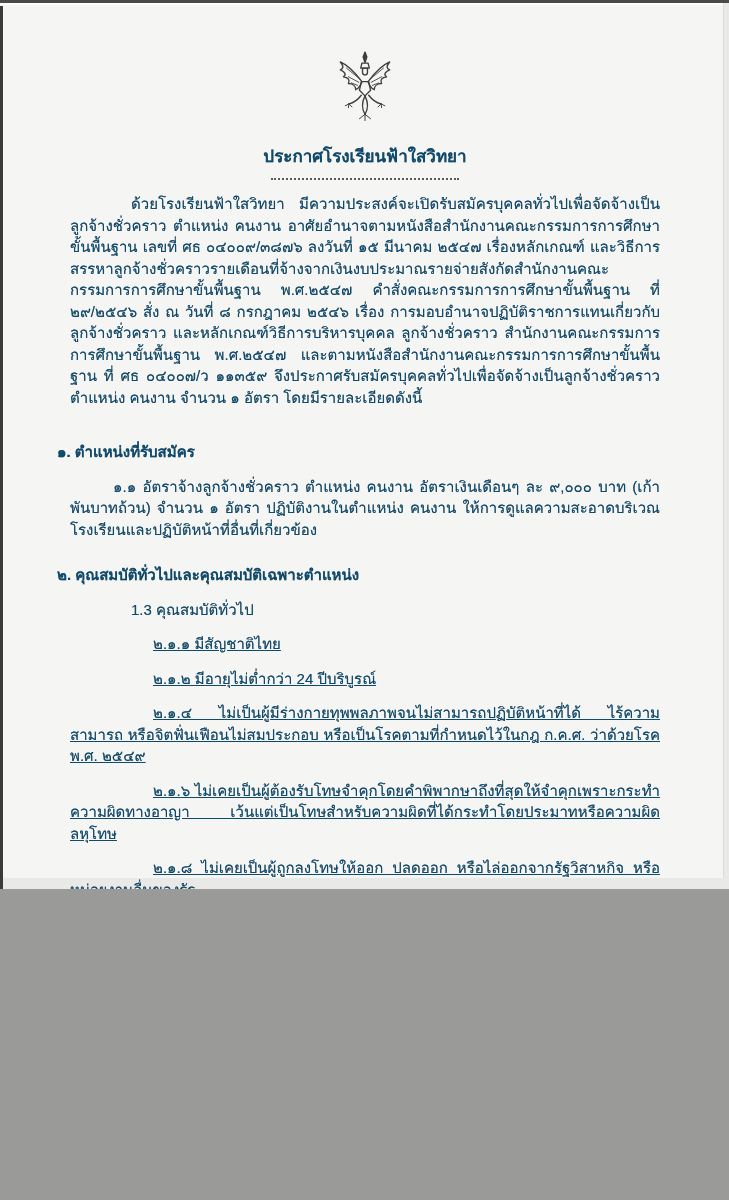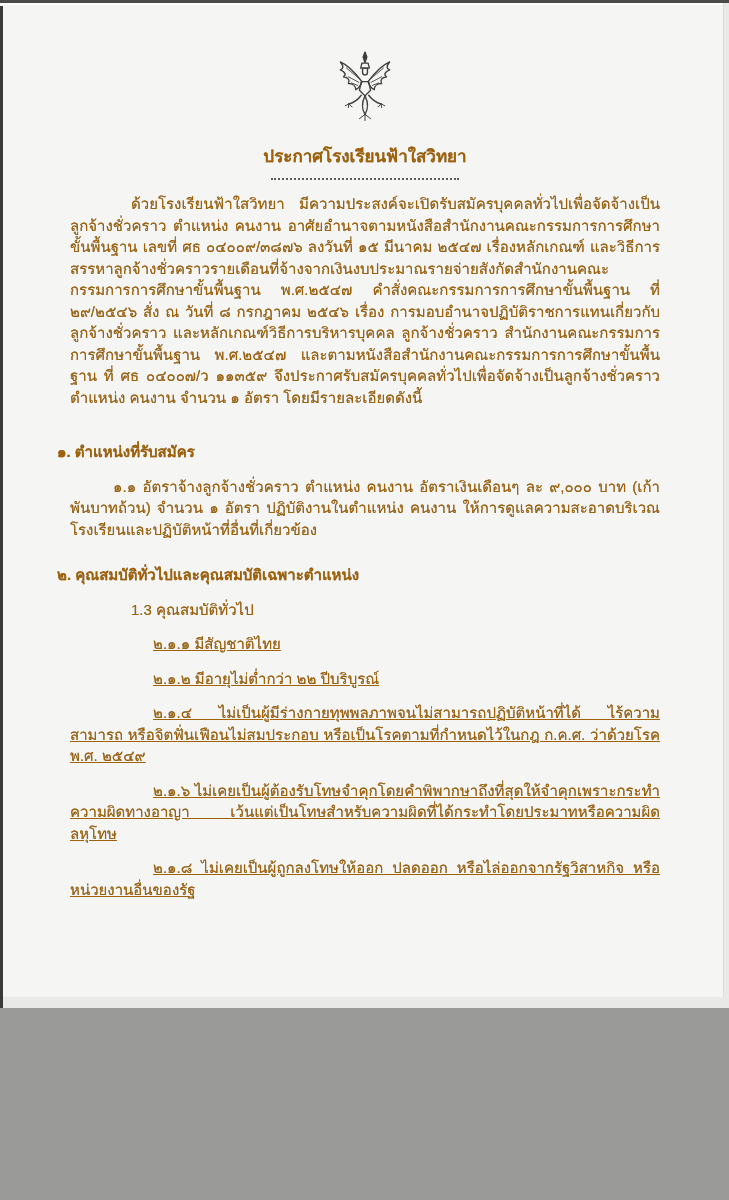--- a/index.html
+++ b/index.html
@@ -4,25 +4,25 @@
 <style>
   html, body {
     margin: 0;
     padding: 0;
     background: #9a9a98;
     font-family: "Liberation Sans", "DejaVu Sans", sans-serif;
   }
   .scan {
     position: relative;
     width: 729px;
-    height: 1008px;
+    height: 889px;
     margin: 0 auto;
     background: #f5f5f3;
     overflow: hidden;
-    color: #a16207;
+    color: #0c4a6e;
   }
   
   .edge-top    { position:absolute; top:0; left:0; right:0; height:3px; background:#4a4a48; }
   .edge-top::after { content:""; position:absolute; top:3px; left:0; right:0; height:2px; background:#fdfdfc; }
   .edge-left   { position:absolute; top:6px; left:0; bottom:0; width:3px; background:#3a3a38; }
   .edge-right  { position:absolute; top:3px; right:0; bottom:0; width:5px; background:#e9e9e7; border-left:1px solid #dcdcda; }
   .edge-bottom { position:absolute; bottom:0; left:3px; right:0; height:11px; background:#e9e9e7; }
   .pencil-mark-1 {
     position:absolute; left:62px; top:1128px; width:2px; height:34px;
     background:rgba(70,70,70,.14); transform:rotate(24deg); border-radius:2px;
@@ -125,19 +125,19 @@
     <div class="divider-line"></div>
 
     <p class="para indent-intro">ด้วยโรงเรียนฟ้าใสวิทยา มีความประสงค์จะเปิดรับสมัครบุคคลทั่วไปเพื่อจัดจ้างเป็นลูกจ้างชั่วคราว ตำแหน่ง คนงาน  อาศัยอำนาจตามหนังสือสำนักงานคณะกรรมการการศึกษาขั้นพื้นฐาน เลขที่ ศธ  ๐๔๐๐๙/๓๘๗๖ ลงวันที่ ๑๕ มีนาคม ๒๕๔๗ เรื่องหลักเกณฑ์ และวิธีการสรรหาลูกจ้างชั่วคราวรายเดือนที่จ้างจากเงินงบประมาณรายจ่ายสังกัดสำนักงานคณะกรรมการการศึกษาขั้นพื้นฐาน พ.ศ.๒๕๔๗  คำสั่งคณะกรรมการการศึกษาขั้นพื้นฐาน ที่ ๒๙/๒๕๔๖ สั่ง ณ วันที่ ๘ กรกฎาคม ๒๕๔๖ เรื่อง การมอบอำนาจปฏิบัติราชการแทนเกี่ยวกับลูกจ้างชั่วคราว และหลักเกณฑ์วิธีการบริหารบุคคล ลูกจ้างชั่วคราว สำนักงานคณะกรรมการการศึกษาขั้นพื้นฐาน พ.ศ.๒๕๔๗ และตามหนังสือสำนักงานคณะกรรมการการศึกษาขั้นพื้นฐาน ที่ ศธ ๐๔๐๐๗/ว ๑๑๓๕๙   จึงประกาศรับสมัครบุคคลทั่วไปเพื่อจัดจ้างเป็นลูกจ้างชั่วคราว ตำแหน่ง คนงาน  จำนวน  ๑  อัตรา โดยมีรายละเอียดดังนี้</p>
 
     <p class="heading gap-lg">๑. ตำแหน่งที่รับสมัคร</p>
     <p class="para indent-item11">๑.๑    อัตราจ้างลูกจ้างชั่วคราว ตำแหน่ง คนงาน อัตราเงินเดือนๆ ละ ๙,๐๐๐ บาท (เก้าพันบาทถ้วน) จำนวน  ๑ อัตรา  ปฏิบัติงานในตำแหน่ง คนงาน ให้การดูแลความสะอาดบริเวณโรงเรียนและปฏิบัติหน้าที่อื่นที่เกี่ยวข้อง</p>
 
     <p class="heading gap-md">๒. คุณสมบัติทั่วไปและคุณสมบัติเฉพาะตำแหน่ง</p>
     <p class="para indent-sub21">1.3  คุณสมบัติทั่วไป</p>
     <p class="para indent-subitem">๒.๑.๑ มีสัญชาติไทย</p>
-    <p class="para indent-subitem">๒.๑.๒ มีอายุไม่ต่ำกว่า ๒๒ ปีบริบูรณ์</p>
+    <p class="para indent-subitem">๒.๑.๒ มีอายุไม่ต่ำกว่า 24 ปีบริบูรณ์</p>
     <p class="para indent-subitem">๒.๑.๔ ไม่เป็นผู้มีร่างกายทุพพลภาพจนไม่สามารถปฏิบัติหน้าที่ได้ ไร้ความสามารถ หรือจิตฟั่นเฟือนไม่สมประกอบ หรือเป็นโรคตามที่กำหนดไว้ในกฎ ก.ค.ศ. ว่าด้วยโรค พ.ศ. ๒๕๔๙</p>
     <p class="para indent-subitem">๒.๑.๖ ไม่เคยเป็นผู้ต้องรับโทษจำคุกโดยคำพิพากษาถึงที่สุดให้จำคุกเพราะกระทำความผิดทางอาญา เว้นแต่เป็นโทษสำหรับความผิดที่ได้กระทำโดยประมาทหรือความผิดลหุโทษ</p>
     <p class="para indent-subitem">๒.๑.๘ ไม่เคยเป็นผู้ถูกลงโทษให้ออก ปลดออก หรือไล่ออกจากรัฐวิสาหกิจ หรือหน่วยงานอื่นของรัฐ</p>
 
   </div>
 </div>
 
 </body></html>

